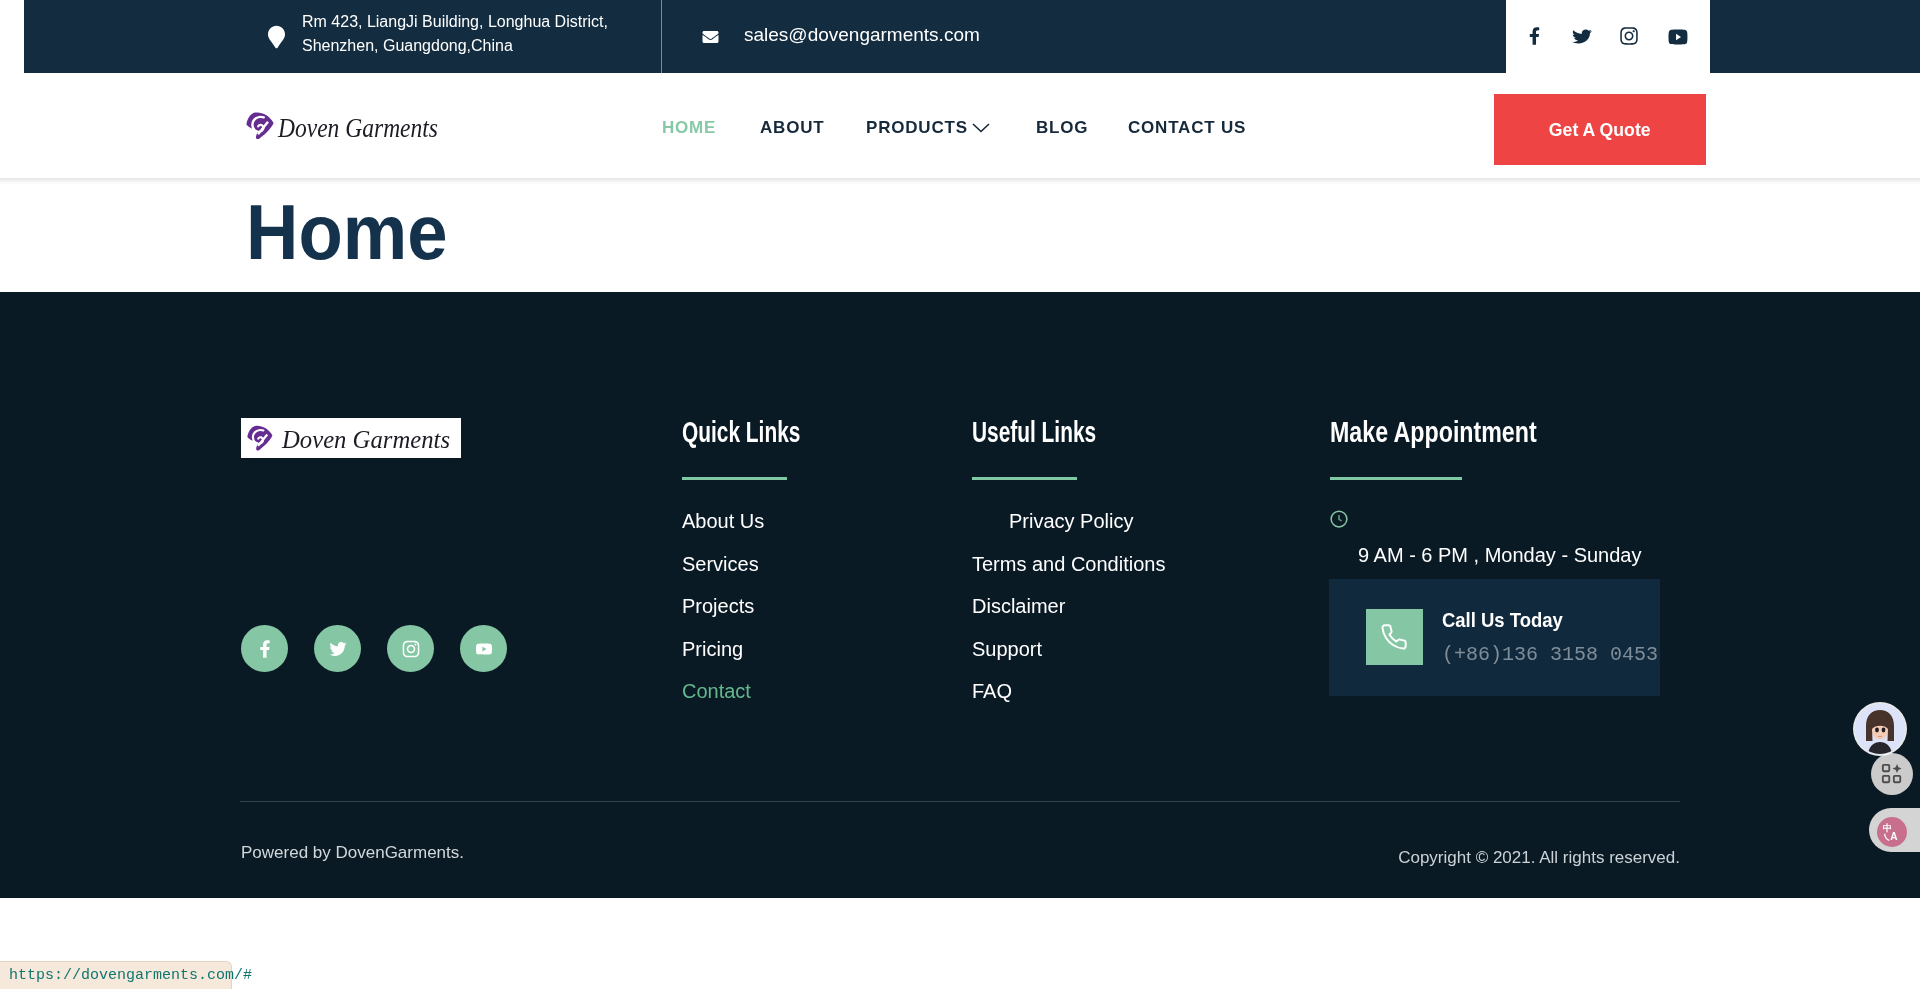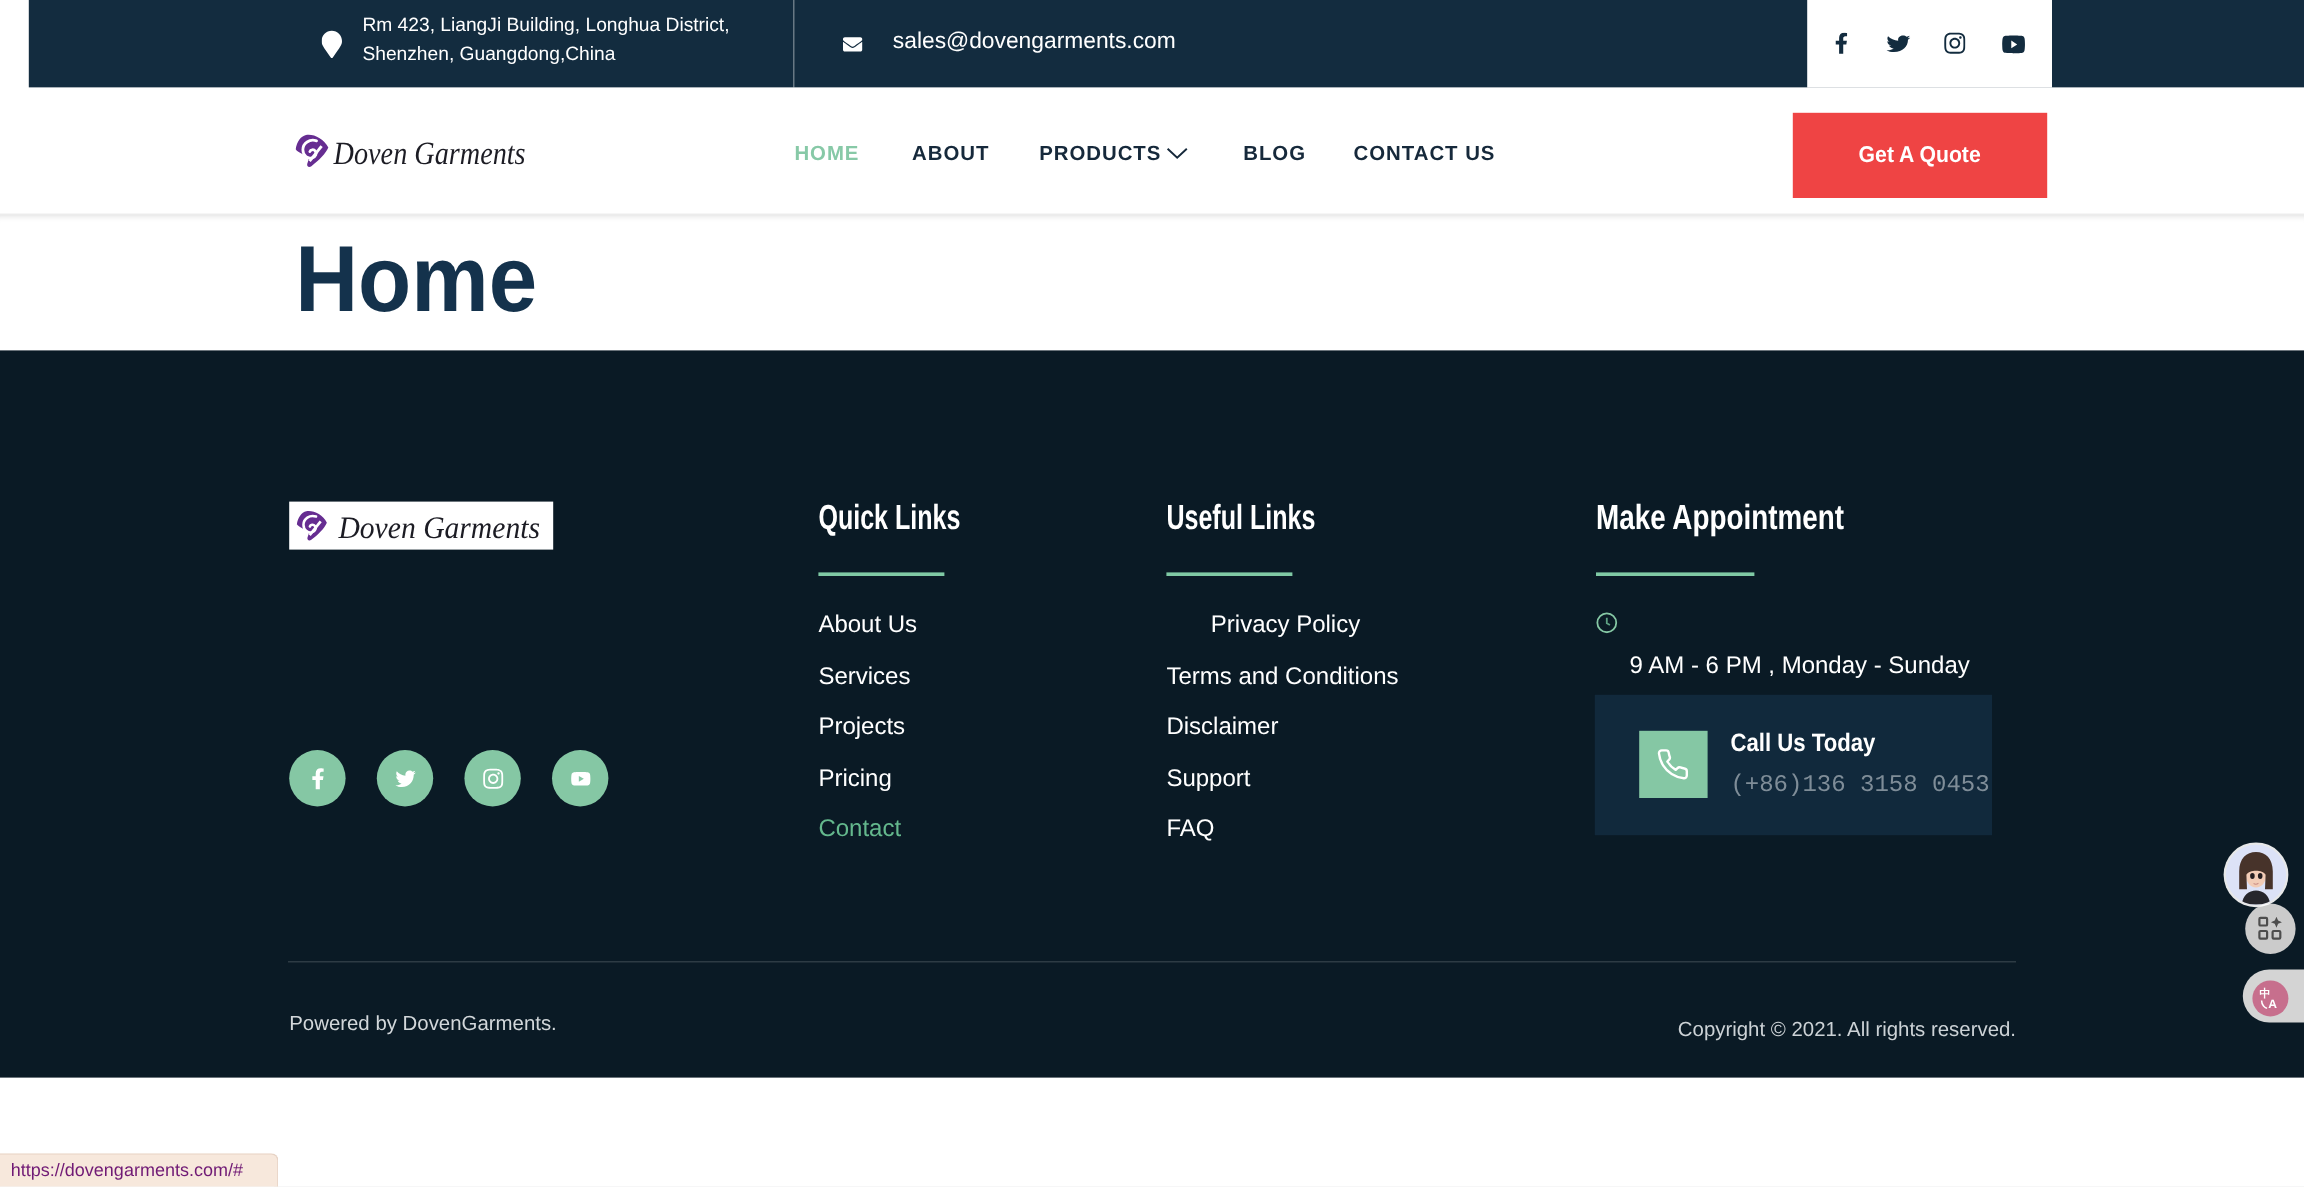--- a/index.html
+++ b/index.html
@@ -58,21 +58,21 @@
   #gridbtn { position:absolute; left:1871px; top:753px; width:42px; height:42px; border-radius:50%;
     background:#cbcbcb; z-index:8; }
   #transtab { position:absolute; left:1869px; top:808px; width:51px; height:44px; background:#d4d4d4;
     border-radius:22px 0 0 22px; z-index:8; }
   #transcircle { position:absolute; left:1877px; top:817px; width:30px; height:30px; border-radius:50%;
     background:#c76f8d; z-index:9; }
 
   
   #statusbar { position:absolute; left:0; top:961px; width:232px; height:28px; background:#f7e8dc;
     border:1px solid #e6d2c4; border-left:none; border-bottom:none; border-radius:0 6px 0 0;
-    font-size:15px; color:#701a75; line-height:27px; padding-left:9px; z-index:10; }
+    font-size:15px; color:#0f766e; line-height:27px; padding-left:9px; z-index:10;font-family:Liberation Mono, monospace; }
 </style>
 </head>
 <body>
 <div id="page">
 
   <div id="topbar">
     <svg class="abs" style="left:244px;top:24px" width="17" height="26" viewBox="0 0 384 512" fill="#fff">
         <path d="M172.268 501.67C26.97 291.031 0 269.413 0 192 0 85.961 85.961 0 192 0s192 85.961 192 192c0 77.413-26.97 99.031-172.268 309.67-9.535 13.774-29.93 13.773-39.464 0z"></path>
       </svg>
     <div class="addr">Rm 423, LiangJi Building, Longhua District,<br>Shenzhen, Guangdong,China</div>

